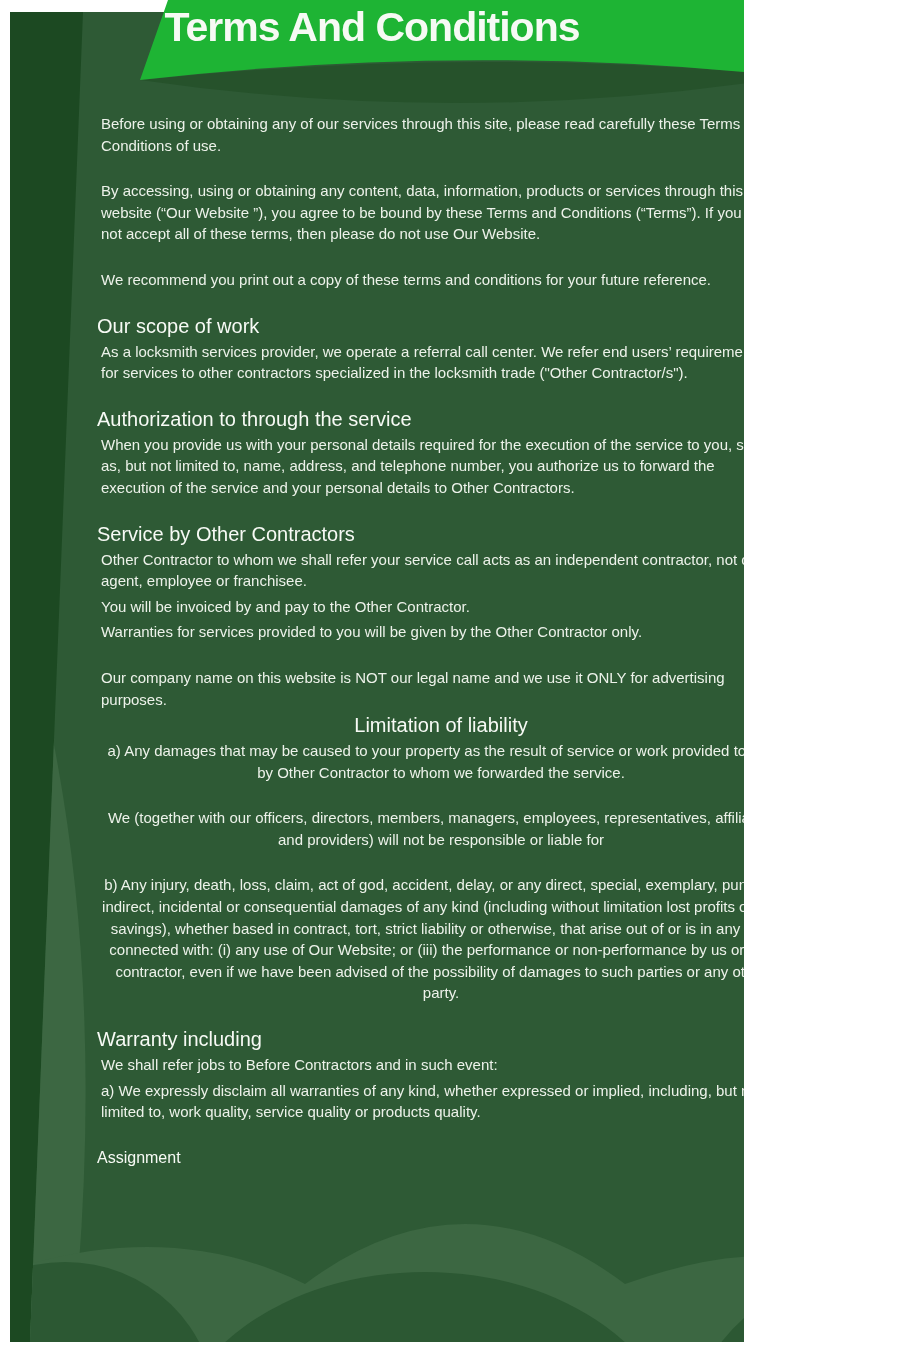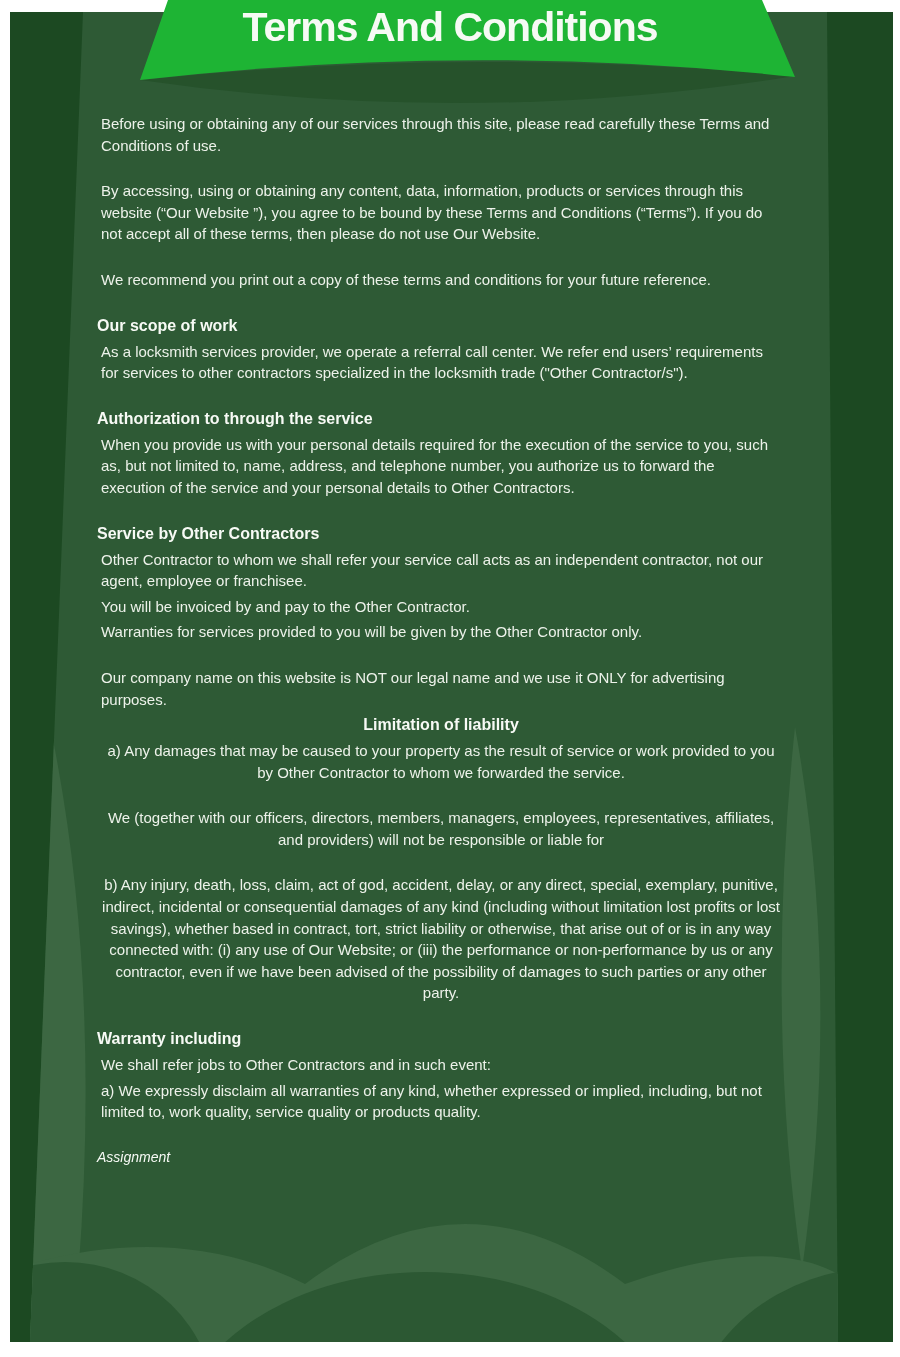--- a/index.html
+++ b/index.html
@@ -1,18 +1,18 @@
 <!DOCTYPE html>
 <html style="--outer: #1c4922; --panel: #2e5a35; --decor: #3c6742; --mound: #2c5833; --ribbon: #1eb434; --ribshadow: #26522b; --text: #edf2ea; --headtext: #f7faf5; --titletext: #f6faf4;"><head>
 <meta charset="utf-8">
 <style>
   html,body{margin:0;padding:0;background:#ffffff;}
   .page{
     position:relative;
-    width:900px;height:1357px;
+    width:744px;height:1357px;
     background:#ffffff;
     overflow:hidden;
     font-family:"Liberation Sans","DejaVu Sans",sans-serif;
   }
   
   .outer{
     position:absolute;left:10px;top:12px;width:883px;height:1330px;
     background:var(--outer,#1c4922);
   }
   
@@ -36,22 +36,22 @@
   }
   
   .content{
     position:absolute;left:97px;top:109px;width:688px;z-index:2;
     color:var(--text,#edf2ea);
     font-size:15px;line-height:21.6px;
   }
   .sec{margin-top:24px;}
   .sec.first{margin-top:0;}
   .sec.no-gap{margin-top:0;text-align:center;}
-  .head{font-weight:700;font-size:16px;line-height:22px;color:var(--headtext,#f7faf5);}
-  .head.plain{font-weight:400;font-size:14px;line-height:21.6px;font-style:italic;}
+  .head{font-weight:400;font-size:20px;line-height:22px;color:var(--headtext,#f7faf5);}
+  .head.plain{font-weight:400;font-size:16px;line-height:21.6px;}
   .para{margin:4px;}
   .sec.spaced .para + .para{margin-top:24px;}
   .sec.tight .para + .para{margin-top:0;}
 </style>
 </head>
 <body>
 
 <div class="page">
 
   <div class="outer">
@@ -111,21 +111,21 @@
 
     <div class="sec no-gap spaced">
       <div class="head">Limitation of liability</div>
       <p class="para">a) Any damages that may be caused to your property as the result of service or work provided to you by Other Contractor to whom we forwarded the service.</p>
       <p class="para">We (together with our officers, directors, members, managers, employees, representatives, affiliates, and providers) will not be responsible or liable for</p>
       <p class="para">b) Any injury, death, loss, claim, act of god, accident, delay, or any direct, special, exemplary, punitive, indirect, incidental or consequential damages of any kind (including without limitation lost profits or lost savings), whether based in contract, tort, strict liability or otherwise, that arise out of or is in any way connected with: (i) any use of Our Website; or (iii) the performance or non-performance by us or any contractor, even if we have been advised of the possibility of damages to such parties or any other party.</p>
     </div>
 
     <div class="sec tight">
       <div class="head">Warranty including</div>
-      <p class="para">We shall refer jobs to Other Contractors and in such event:</p>
+      <p class="para">We shall refer jobs to Before Contractors and in such event:</p>
       <p class="para">a) We expressly disclaim all warranties of any kind, whether expressed or implied, including, but not limited to, work quality, service quality or products quality.</p>
     </div>
 
     <div class="sec">
       <div class="head plain">Assignment</div>
     </div>
 
   </div>
 </div>
 

